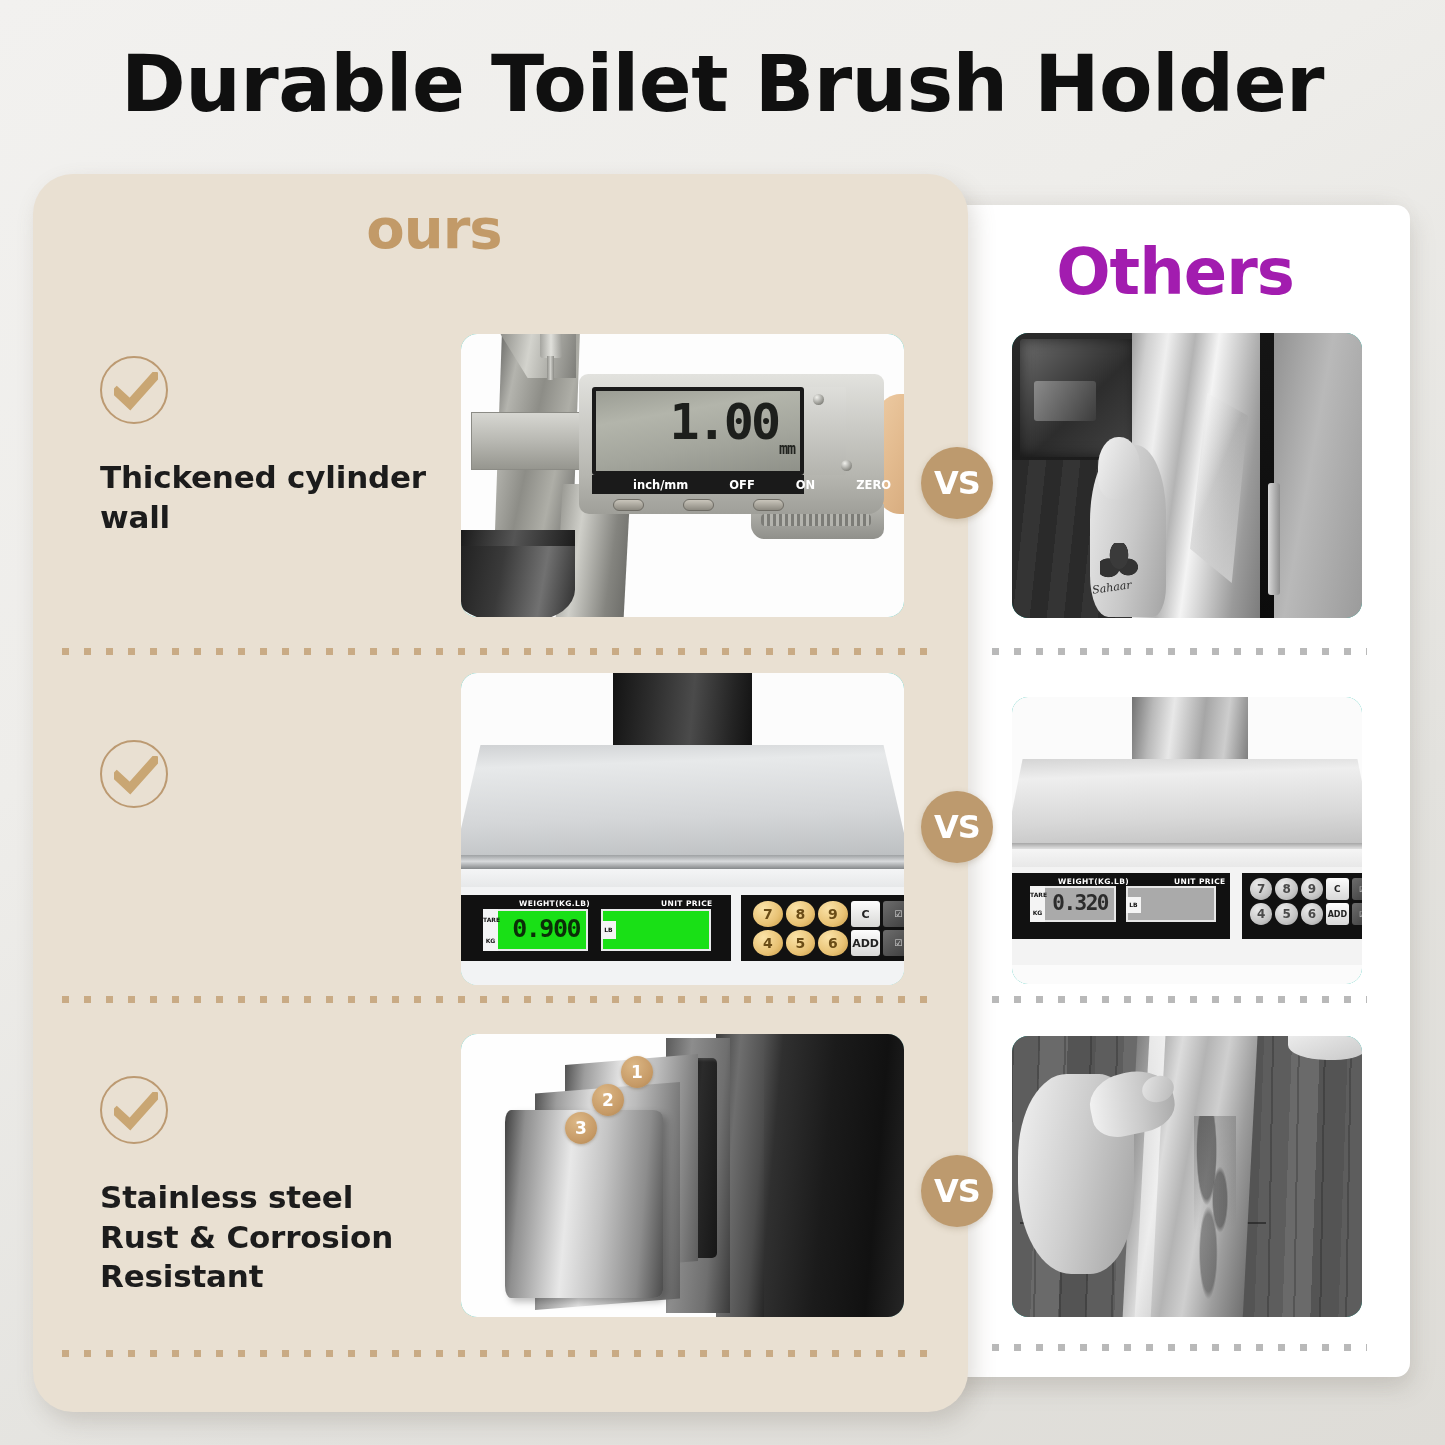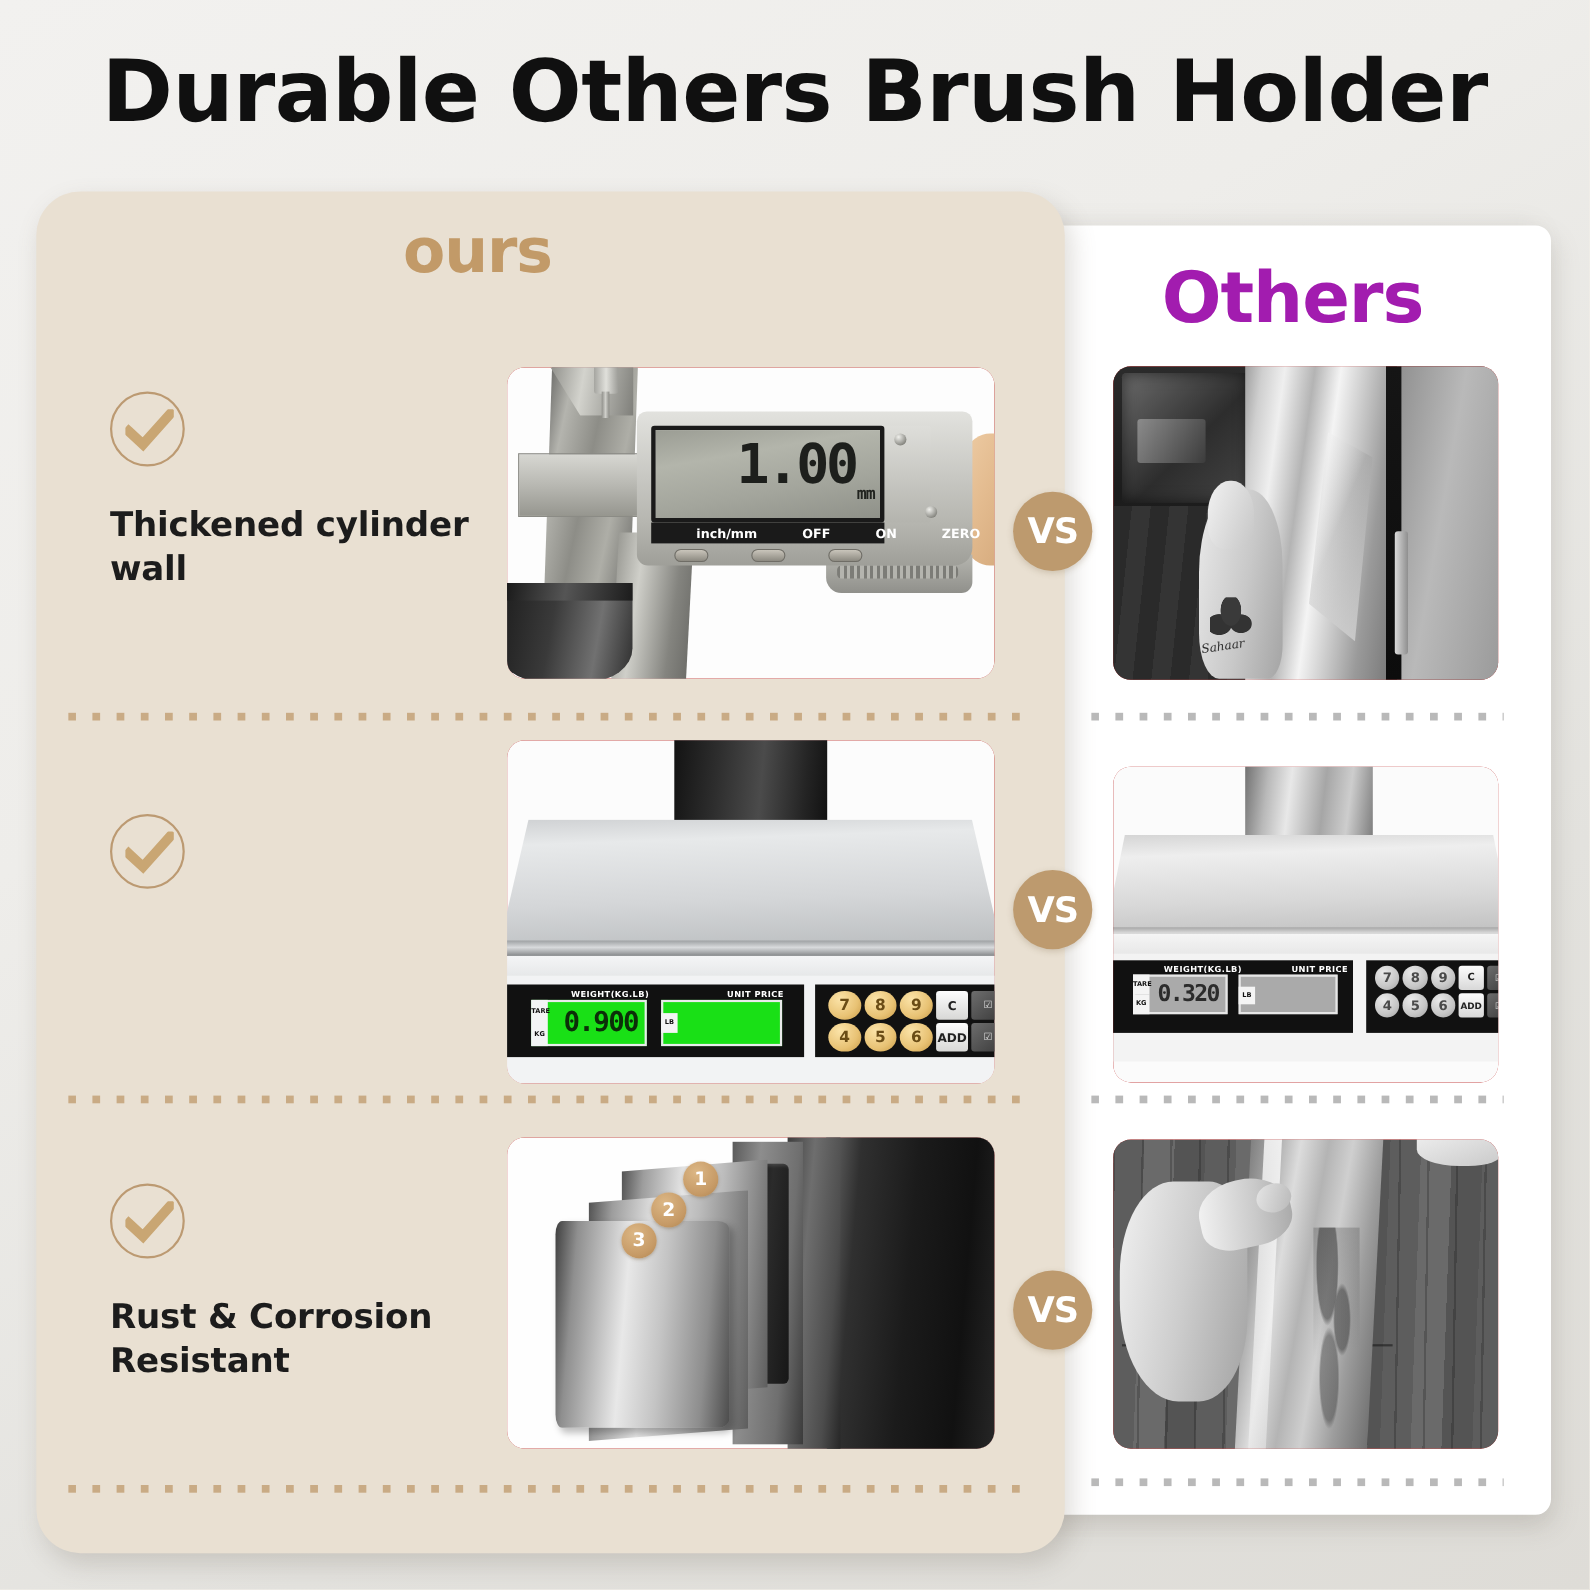--- a/index.html
+++ b/index.html
@@ -99,21 +99,21 @@
     left:992px; width:375px;
     background-image: linear-gradient(to right, #b9b9b9 0 7px, rgba(0,0,0,0) 7px 22px);
   }
   .dl-1{ top:648px; } .dl-2{ top:996px; } .dl-3{ top:1350px; }
   .dr-1{ top:648px; } .dr-2{ top:996px; } .dr-3{ top:1344px; }
 
   
   .card{
     position:absolute; z-index:6; overflow:hidden;
     border-radius:16px;
-    background:#b91c1c;
+    background:#14b8a6;
   }
   .card-l{ left:461px; width:443px; }
   .card-r{ left:1012px; width:350px; }
   .row1-l{ top:334px; height:283px; }
   .row1-r{ top:333px; height:285px; }
   .row2-l{ top:673px; height:312px; }
   .row2-r{ top:697px; height:287px; }
   .row3-l{ top:1034px; height:283px; }
   .row3-r{ top:1036px; height:281px; }
 
@@ -535,21 +535,21 @@
     clip-path:polygon(5% 0,95% 0,100% 100%,0 100%);
   }
   .g2-edge{
     position:absolute; left:-8px; top:146px; width:372px; height:12px;
     background:linear-gradient(180deg,#a4a7a8,#dadcdd 45%,#8a8d8e);
   }
 </style>
 </head>
 <body>
 
-<div class="page-title">Durable Others Brush Holder</div>
+<div class="page-title">Durable Toilet Brush Holder</div>
 
 <div class="panel-ours"></div>
 <div class="panel-others"></div>
 
 <div class="hdr-ours">ours</div>
 <div class="hdr-others">Others</div>
 
 <div class="dots dots-l dl-1"></div>
 <div class="dots dots-l dl-2"></div>
 <div class="dots dots-l dl-3"></div>
@@ -577,20 +577,21 @@
   </div>
 </div>
 
 <div class="feat feat-3">
   <div class="check-circle">
     <svg width="44" height="40" viewBox="0 0 44 40">
       <path d="M3 20 L16 32 L41 4" stroke="#c9a673" stroke-width="9" fill="none" stroke-linecap="square" stroke-linejoin="miter"></path>
     </svg>
   </div>
   <div class="feat-text">
+    <div>Stainless steel</div>
     <div>Rust &amp; Corrosion</div>
     <div>Resistant</div>
   </div>
 </div>
 
 <div class="card card-l row1-l">
   <div class="photo cal-bg">
     <div class="cal-jawbig"></div>
     <div class="cal-jawtip"></div>
     <div class="cal-slider"></div>

